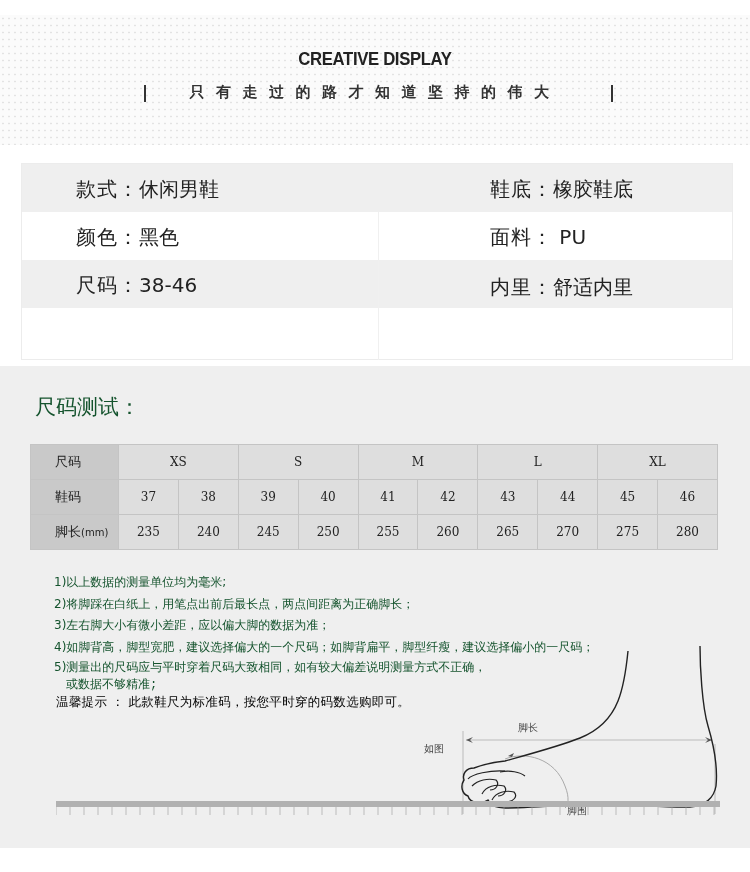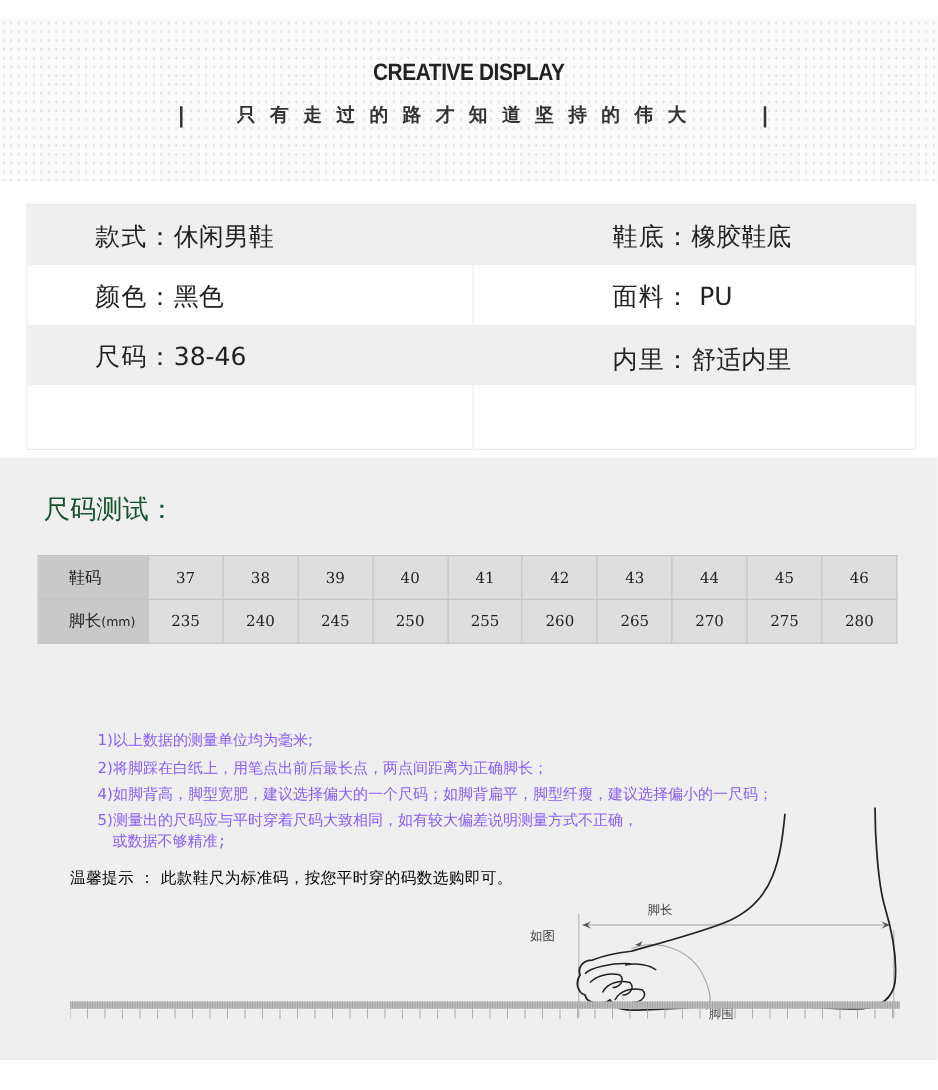--- a/index.html
+++ b/index.html
@@ -57,21 +57,21 @@
     border: 1px solid #c4c4c4; background: #dedede; height: 35px; text-align: center;
     font-size: 12px; color: #222; padding: 0;
   }
   .size-table td.rowhead {
     background: #c9c9c9; text-align: left; padding-left: 24px; width: 88px;
     font-family: "DejaVu Sans", "Liberation Sans", sans-serif; font-size: 13px;
   }
   .size-table td.rowhead small { font-size: 10px; }
 
   .notes {
-    position: absolute; left: 54px; top: 216px; font-size: 12px; color: #8b5cf6; line-height: 21.5px; margin-left: 24px;
+    position: absolute; left: 54px; top: 206px; font-size: 12px; color: #14532d; line-height: 21.5px;
   }
   .notes .indent { padding-left: 12px; font-family: Liberation Mono, monospace; }
   .tip { position: absolute; left: 56px; top: 328px; font-size: 12.5px; color: #000000; letter-spacing: 0.3px; }
 
   
   .foot-svg { position: absolute; left: 0; top: 0; width: 750px; height: 482px; pointer-events: none; }
   .fig-label { position: absolute; font-size: 10px; color: #444; }
 
   
   .ruler { position: absolute; left: 56px; top: 435px; width: 664px; height: 16px; }
@@ -113,20 +113,28 @@
   </div>
   <div class="attr-row" style="top:144px;"></div>
   <div class="attr-divider"></div>
 </div>
 
 <div class="size-section">
   <div class="size-heading">尺码测试：</div>
 
   <table class="size-table">
     <tbody>
+        <tr>
+      <td class="rowhead">尺码</td>
+      <td colspan="2">XS</td>
+      <td colspan="2">S</td>
+      <td colspan="2">M</td>
+      <td colspan="2">L</td>
+      <td colspan="2">XL</td>
+    </tr>
     <tr>
       <td class="rowhead">鞋码</td>
       <td>37</td>
       <td>38</td>
       <td>39</td>
       <td>40</td>
       <td>41</td>
       <td>42</td>
       <td>43</td>
       <td>44</td>
@@ -173,20 +181,21 @@
     <path d="M492 434 C 496 426, 506 424, 514 426 C 518 430, 514 436, 506 436" fill="none" stroke="#222" stroke-width="1.2"></path>
     <path d="M500 406 C 510 404, 520 406, 525 410" fill="none" stroke="#222" stroke-width="1.2"></path>
   </svg>
   <div class="fig-label" style="left:424px; top:376px;">如图</div>
   <div class="fig-label" style="left:518px; top:355px;">脚长</div>
   <div class="fig-label" style="left:567px; top:398px;margin-top:40px;">脚围</div>
 
   <div class="notes">
     <div>1)以上数据的测量单位均为毫米;</div>
     <div>2)将脚踩在白纸上，用笔点出前后最长点，两点间距离为正确脚长；</div>
+    <div>3)左右脚大小有微小差距，应以偏大脚的数据为准；</div>
     <div>4)如脚背高，脚型宽肥，建议选择偏大的一个尺码；如脚背扁平，脚型纤瘦，建议选择偏小的一尺码；</div>
     <div style="line-height:18px;">5)测量出的尺码应与平时穿着尺码大致相同，如有较大偏差说明测量方式不正确，</div>
     <div class="indent" style="line-height:18px;">或数据不够精准;</div>
   </div>
   <div class="tip">温馨提示 ： 此款鞋尺为标准码，按您平时穿的码数选购即可。</div>
 
   <svg class="ruler" viewBox="0 0 664 16" preserveAspectRatio="none">
     <rect x="0" y="0" width="664" height="6" fill="#bdbdbd"></rect>
     <g id="ruler-ticks" stroke="#999" stroke-width="0.6">
         <line x1="0" x2="0" y1="0" y2="14"></line>

